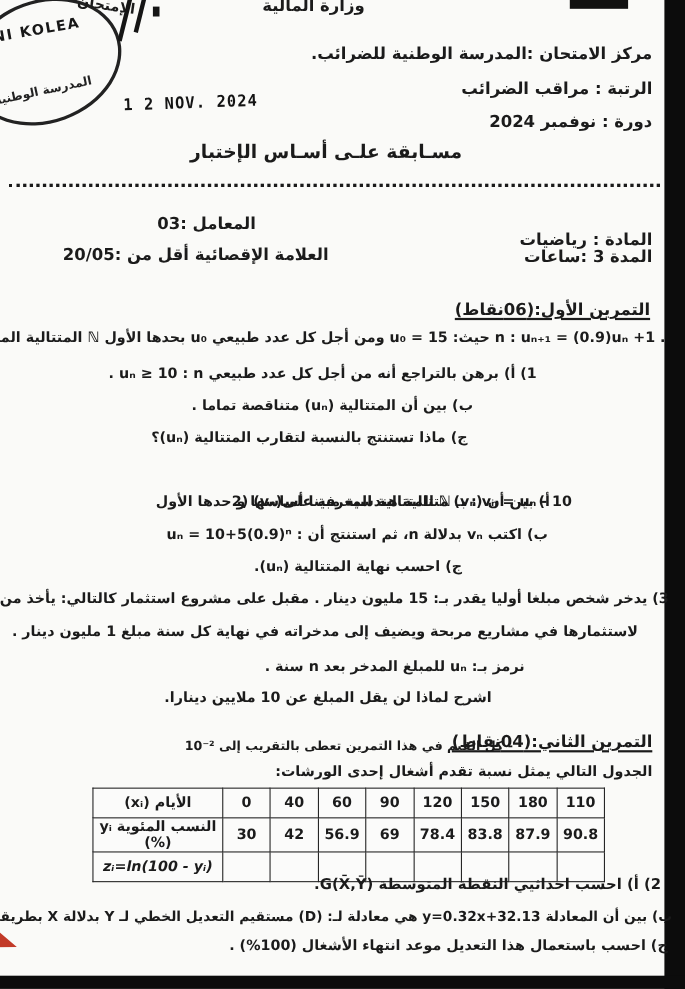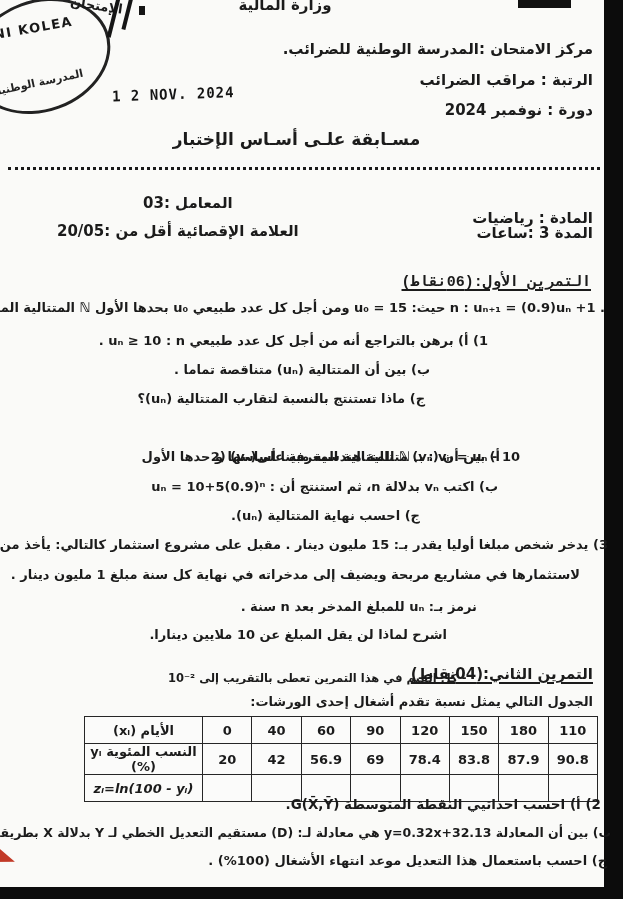--- a/index.html
+++ b/index.html
@@ -35,21 +35,21 @@
   .corner-dot{position:absolute;left:139px;top:6px;width:6px;height:9px;background:#151515;}
   .datestamp{left:112px;top:86px;font-family:"DejaVu Sans Mono",monospace;font-size:14px;font-weight:700;letter-spacing:1px;transform:rotate(-2deg) scaleY(1.05);color:#141414;}
 
   
   .ln{font-size:13px;font-weight:700;}
   .heading{font-size:15px;font-weight:700;text-decoration:underline;text-decoration-thickness:2px;text-underline-offset:3px;}
   .note{font-size:11.5px;font-weight:700;}
 
   
   table.data{
-    position:absolute;left:84px;top:716px;width:514px;
+    position:absolute;left:84px;top:716px;width:466px;
     border-collapse:collapse;table-layout:fixed;background:#fbfbfa;
   }
   table.data td{
     border:1.6px solid #262626;height:26px;text-align:center;vertical-align:middle;
     font-size:13px;font-weight:700;padding:0;
   }
   td.lbl{direction:rtl;font-size:12px;}
   td.lbl-ltr{direction:ltr;font-style:italic;font-size:12.5px;}
 
   .redmark{position:absolute;left:-7px;top:842px;font-size:26px;color:#c23a28;transform:rotate(20deg) scaleX(1.25);font-weight:700;}
@@ -78,21 +78,21 @@
   <div class="abs hline rtl" style="right:30px;top:71px;">الرتبة : مراقب الضرائب</div>
   <div class="abs hline rtl" style="right:30px;top:101px;">دورة : نوفمبر 2024</div>
   <div class="abs title rtl">مسـابقة علـى أسـاس الإختبار</div>
   <div class="dotline"></div>
 
   <div class="abs hline rtl" style="right:30px;top:194px;margin-top:15px;">المادة : رياضيات</div>
   <div class="abs hline rtl" style="left:143px;top:194px;">المعامل :03</div>
   <div class="abs hline rtl" style="right:30px;top:224px;">المدة 3 :ساعات</div>
   <div class="abs hline rtl" style="left:57px;top:222px;">العلامة الإقصائية أقل من :20/05</div>
 
-  <div class="abs heading rtl" style="right:32px;top:272px;font-family:Liberation Mono, monospace;">التمرين الأول:(06نقاط)</div>
+  <div class="abs heading rtl" style="right:32px;top:272px;">التمرين الأول:(06نقاط)</div>
   <div class="abs ln rtl" style="right:18px;top:300px;">(uₙ) المتتالية المعرفة على ℕ بحدها الأول u₀ حيث: ⁦u₀ = 15⁩ ومن أجل كل عدد طبيعي n : ⁦uₙ₊₁ = (0.9)uₙ +1⁩ .</div>
   <div class="abs ln rtl" style="right:135px;top:333px;">1) أ) برهن بالتراجع أنه من أجل كل عدد طبيعي n : ⁦uₙ ≥ 10⁩ .</div>
   <div class="abs ln rtl" style="right:193px;top:362px;">ب) بين أن المتتالية (uₙ) متناقصة تماما .</div>
   <div class="abs ln rtl" style="right:198px;top:391px;">ج) ماذا تستنتج بالنسبة لتقارب المتتالية (uₙ)؟</div>
   <div class="abs ln rtl" style="right:103px;top:419px;margin-top:30px;">2) (vₙ)المتتالية المعرفة على ℕ بـ : ⁦vₙ = uₙ - 10⁩</div>
   <div class="abs ln rtl" style="right:123px;top:449px;">أ) بين أن (vₙ) متتالية هندسية مبينا أساسها و حدها الأول</div>
   <div class="abs ln rtl" style="right:125px;top:479px;">ب) اكتب vₙ بدلالة n، ثم استنتج أن : ⁦uₙ = 10+5(0.9)ⁿ⁩</div>
   <div class="abs ln rtl" style="right:203px;top:508px;">ج) احسب نهاية المتتالية (uₙ).</div>
   <div class="abs ln rtl" style="right:15px;top:537px;">3) يدخر شخص مبلغا أوليا يقدر بـ: 15 مليون دينار . مقبل على مشروع استثمار كالتالي: يأخذ من المدخرات 10% سنويا</div>
   <div class="abs ln rtl" style="right:43px;top:567px;">لاستثمارها في مشاريع مربحة ويضيف إلى مدخراته في نهاية كل سنة مبلغ 1 مليون دينار .</div>
@@ -122,21 +122,21 @@
       <td>40</td>
       <td>60</td>
       <td>90</td>
       <td>120</td>
       <td>150</td>
       <td>180</td>
       <td>110</td>
     </tr>
     <tr>
       <td class="lbl">النسب المئوية yᵢ (%)</td>
-      <td>20</td>
+      <td>30</td>
       <td>42</td>
       <td>56.9</td>
       <td>69</td>
       <td>78.4</td>
       <td>83.8</td>
       <td>87.9</td>
       <td>90.8</td>
     </tr>
     <tr>
       <td class="lbl-ltr">zᵢ=ln(100 - yᵢ)</td>

